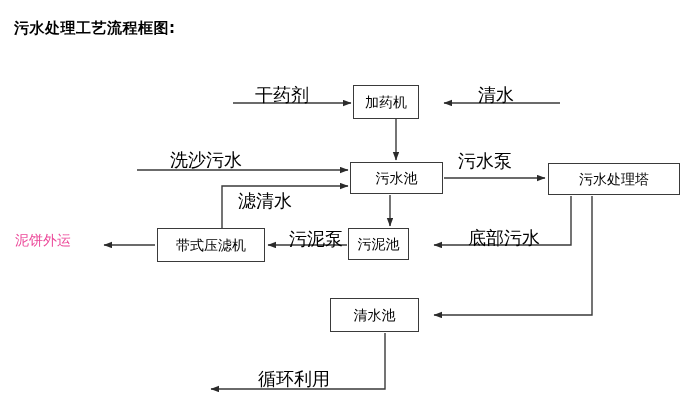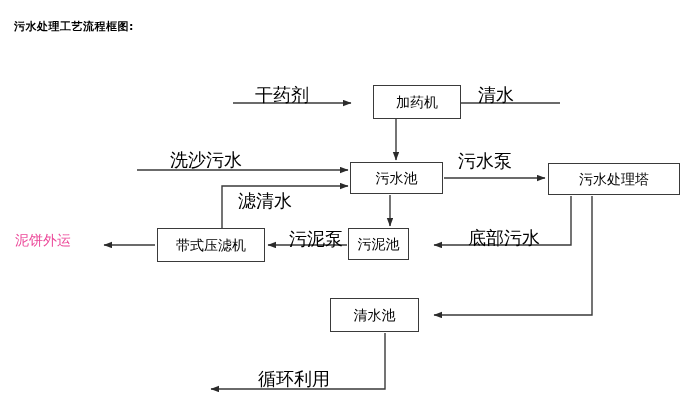--- a/index.html
+++ b/index.html
@@ -13,21 +13,21 @@
     height: 420px;
     background: #ffffff;
     overflow: hidden;
     font-family: "DejaVu Sans", "Liberation Sans", sans-serif;
     color: #000000;
   }
   #title {
     position: absolute;
     left: 14px;
     top: 19px;
-    font-size: 11px;
+    font-size: 15px;
     font-weight: bold;
     letter-spacing: 0.5px;
     white-space: nowrap;
     color: #000000;
   }
   #diagram-svg {
     position: absolute;
     left: 0;
     top: 0;
     width: 700px;
@@ -103,21 +103,21 @@
       <path d="M155,245 L104,245" marker-end="url(#arrow-l)"></path>
 
       <path d="M571,196 L571,245 L434,245" marker-end="url(#arrow-l)"></path>
 
       <path d="M592,196 L592,315 L434,315" marker-end="url(#arrow-l)"></path>
 
       <path d="M385,333 L385,389 L211,389" marker-end="url(#arrow-l)"></path>
     </g>
   </svg>
 
-  <div class="node-box" style="left:373px; top:85px; width:88px; height:34px;">
+  <div class="node-box" style="left:353px; top:85px; width:66px; height:34px;">
     <span>加药机</span>
   </div>
 
   <div class="node-box" style="left:350px; top:162px; width:93px; height:32px;">
     <span>污水池</span>
   </div>
 
   <div class="node-box" style="left:548px; top:163px; width:132px; height:32px;">
     <span>污水处理塔</span>
   </div>

